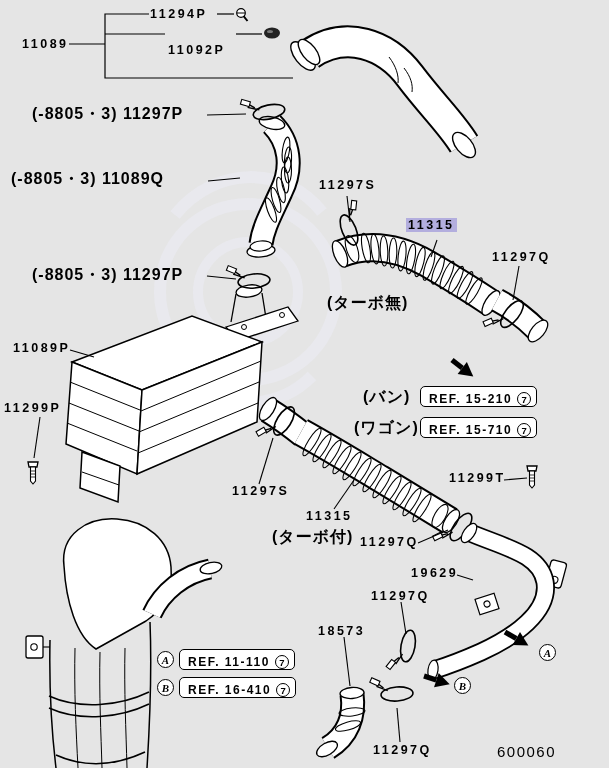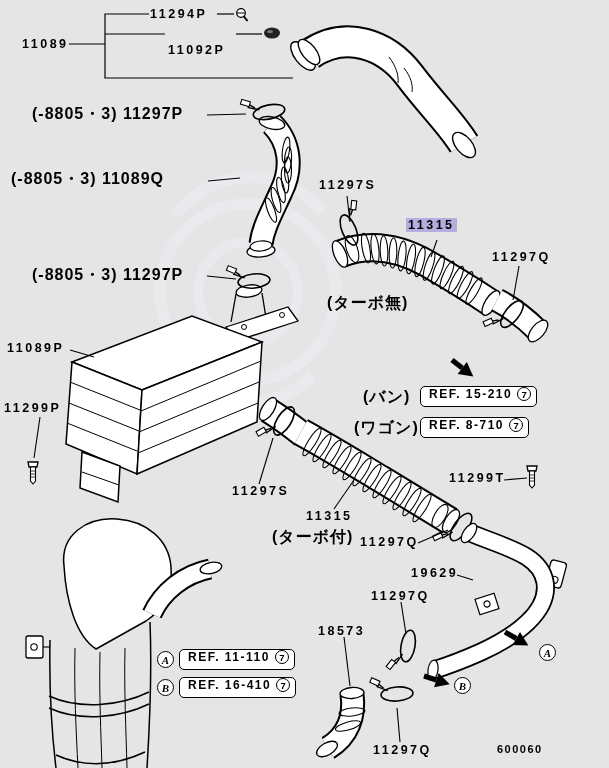--- a/index.html
+++ b/index.html
@@ -4,30 +4,30 @@
 <style>
   *{margin:0;padding:0;box-sizing:border-box}
   html,body{background:#fff}
   .stage{position:relative;width:609px;height:768px;background:#e5e5e5;overflow:hidden;
          font-family:"Liberation Sans",sans-serif;color:#000}
   .stage svg{position:absolute;left:0;top:0}
   .lbl{position:absolute;font-weight:700;font-size:12.5px;letter-spacing:2.5px;
        white-space:nowrap;line-height:14px}
   .sm{font-size:16px;letter-spacing:1px}
   .hl{background:#b3aede;padding:0 2px}
-  .refbox{position:absolute;display:flex;align-items:flex-start;gap:5px;border:1.7px solid #000;
+  .refbox{position:absolute;display:flex;align-items:flex-end;gap:5px;border:1.7px solid #000;
           border-radius:5px;background:#fff;height:21px;padding:0 5px 0 8px;font-weight:700;
           font-size:12px;letter-spacing:1.5px;white-space:nowrap}
   .c7{display:inline-flex;width:14px;height:14px;border:1.4px solid #000;border-radius:50%;
       align-items:center;justify-content:center;font-size:9.5px;letter-spacing:0;flex:none}
   .cab{position:absolute;display:flex;width:17px;height:17px;border:1.6px solid #000;
        border-radius:50%;align-items:center;justify-content:center;font-size:11px;
        font-style:italic;font-weight:700;background:#fff;letter-spacing:0;
        font-family:"Liberation Serif",serif}
-  .code{position:absolute;font-weight:700;font-size:11px;letter-spacing:1.5px}
+  .code{position:absolute;font-weight:400;font-size:15px;letter-spacing:1.5px}
 </style>
 </head>
 <body>
 
 <div class="stage">
 
 <svg width="609" height="768" viewBox="0 0 609 768">
   <defs>
     <g id="clamp">
       <ellipse rx="16" ry="7" fill="none" stroke="#000" stroke-width="1.6"></ellipse>
@@ -245,31 +245,31 @@
 <div class="lbl" style="left:150px;top:7px">11294P</div>
 <div class="lbl" style="left:22px;top:37px">11089</div>
 <div class="lbl" style="left:168px;top:43px">11092P</div>
 <div class="lbl sm" style="left:32px;top:107px">(-8805・3) 11297P</div>
 <div class="lbl sm" style="left:11px;top:172px">(-8805・3) 11089Q</div>
 <div class="lbl sm" style="left:32px;top:268px">(-8805・3) 11297P</div>
 <div class="lbl" style="left:319px;top:178px">11297S</div>
 <div class="lbl hl" style="left:406px;top:218px">11315</div>
 <div class="lbl" style="left:492px;top:250px">11297Q</div>
 <div class="lbl sm" style="left:327px;top:296px">(ターボ無)</div>
-<div class="lbl" style="left:7px;top:341px">11089P</div>
+<div class="lbl" style="left:13px;top:341px">11089P</div>
 <div class="lbl" style="left:4px;top:401px">11299P</div>
 
 <div class="lbl sm" style="left:363px;top:390px">(バン)</div>
 <div class="refbox" style="left:420px;top:386px">
   <span>REF. 15-210</span>
   <span class="c7">7</span>
 </div>
 <div class="lbl sm" style="left:354px;top:421px">(ワゴン)</div>
 <div class="refbox" style="left:420px;top:417px">
-  <span>REF. 8-710</span>
+  <span>REF. 15-710</span>
   <span class="c7">7</span>
 </div>
 
 <div class="lbl" style="left:232px;top:484px">11297S</div>
 <div class="lbl" style="left:306px;top:509px">11315</div>
 <div class="lbl sm" style="left:272px;top:530px">(ターボ付)</div>
 <div class="lbl" style="left:449px;top:471px">11299T</div>
 <div class="lbl" style="left:360px;top:535px">11297Q</div>
 <div class="lbl" style="left:411px;top:566px">19629</div>
 <div class="lbl" style="left:371px;top:589px">11297Q</div>

